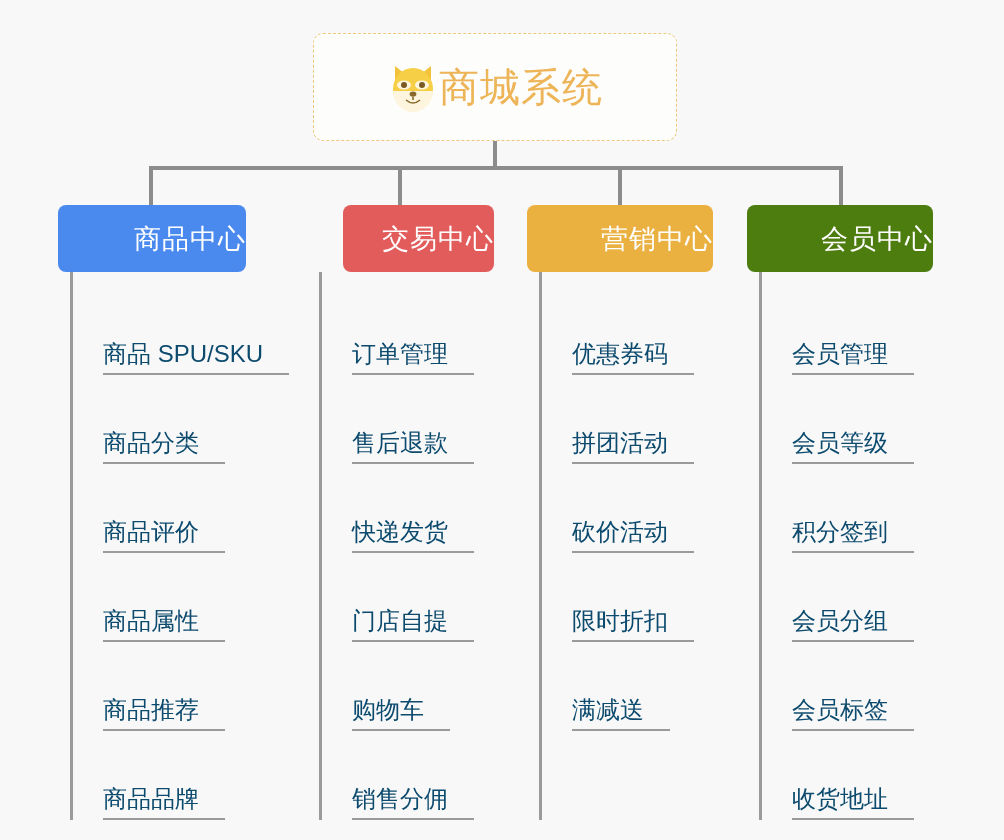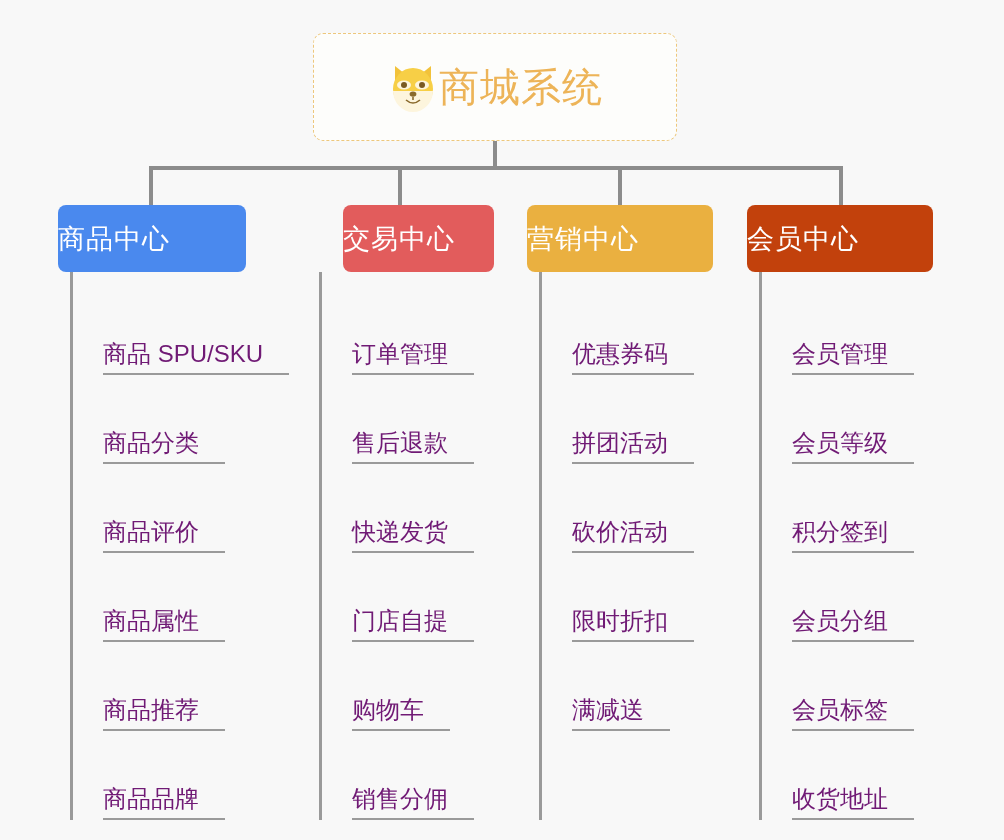--- a/index.html
+++ b/index.html
@@ -86,21 +86,21 @@
   .col-1 { left: 58px;  width: 188px; }
   .col-2 { left: 307px; width: 187px; }
   .col-3 { left: 527px; width: 186px; }
   .col-4 { left: 747px; width: 186px; }
 
   .cat-header {
     height: 67px;
     border-radius: 8px;
     display: flex;
     align-items: center;
-    justify-content: flex-start;
+    justify-content: flex-end;
     color: #ffffff;
     font-size: 27px;
     letter-spacing: 1px;
     white-space: nowrap;
   }
 
   
   .spine-wrap {
     position: relative;
     margin-top: 0;
@@ -120,21 +120,21 @@
   .leaf-item {
     position: relative;
     height: 89px;
     box-sizing: border-box;
     display: flex;
     align-items: flex-end;
     padding-left: 45px;
   }
   .leaf-label {
     font-size: 24px;
-    color: #701a75;
+    color: #0c4a6e;
     line-height: 1.1;
     padding-bottom: 6px;
     white-space: nowrap;
     border-bottom: 2px solid #9a9a9a;
     padding-right: 26px;
   }
 </style>
 </head>
 <body style="background: rgb(248, 248, 248);">
 
@@ -242,21 +242,21 @@
             <span class="leaf-label">限时折扣</span>
           </div>
         <div class="leaf-item">
             <span class="leaf-label">满减送</span>
           </div>
       </div>
     </div>
   </div>
 
   <div class="column col-4">
-    <div class="cat-header" style="background: #c2410c;">
+    <div class="cat-header" style="background: #4d7c0f;">
       <span>会员中心</span>
     </div>
     <div class="spine-wrap">
       <div class="spine" style="height: 548px;"></div>
       <div class="leaf-list">
         <div class="leaf-item">
             <span class="leaf-label">会员管理</span>
           </div>
         <div class="leaf-item">
             <span class="leaf-label">会员等级</span>

